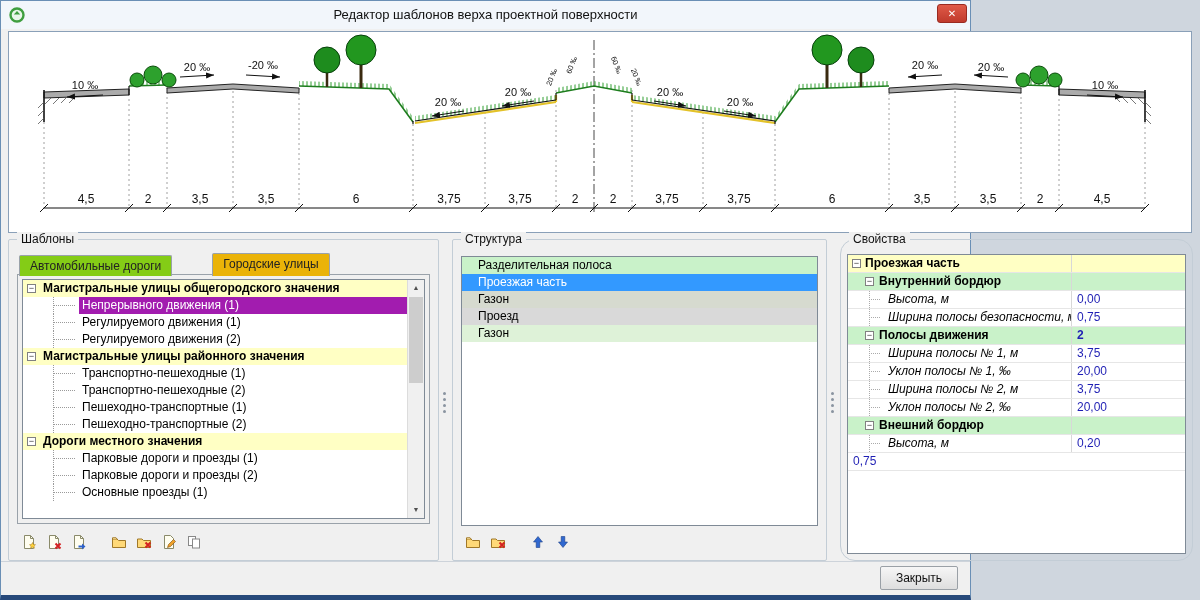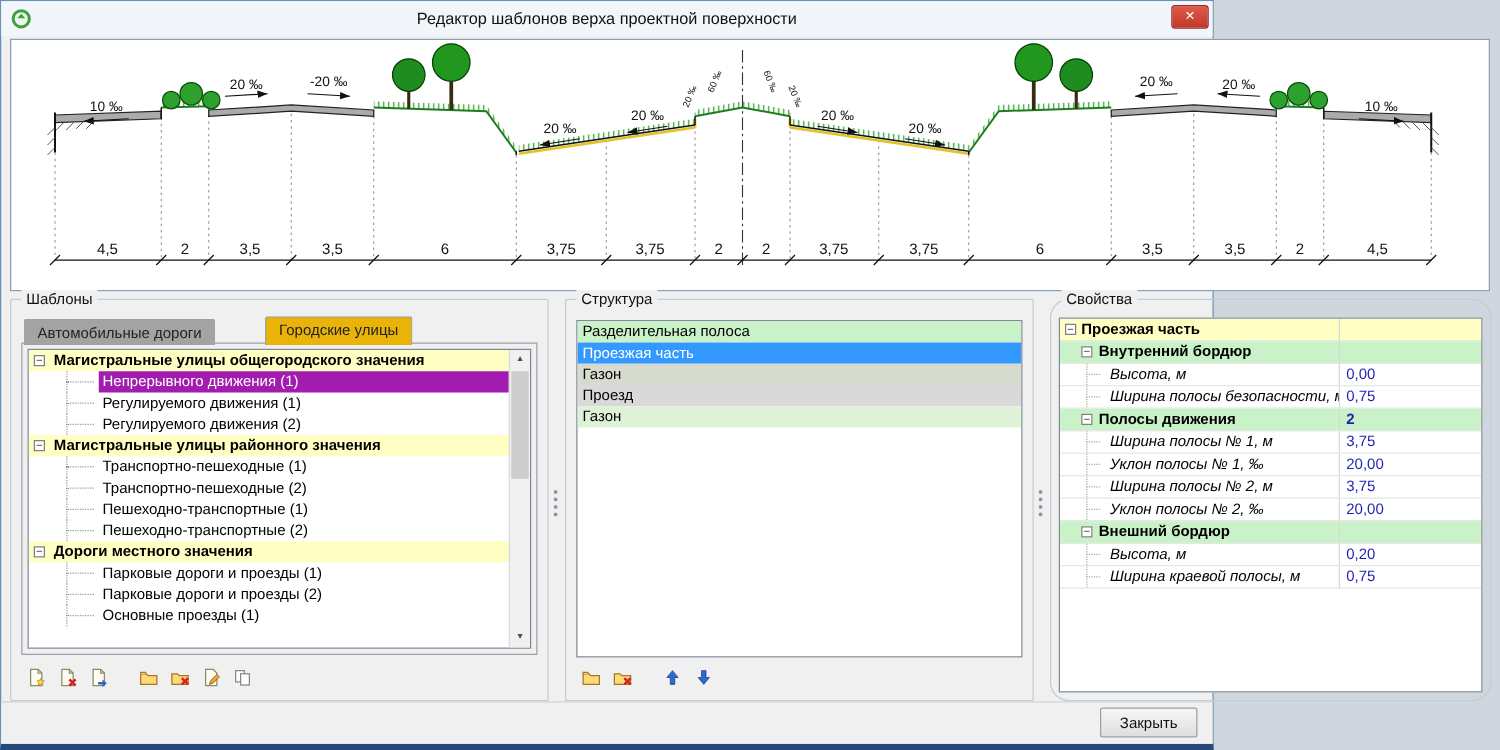--- a/index.html
+++ b/index.html
@@ -21,21 +21,21 @@
   .sl{font-size:11px;fill:#111;}
   .slr{font-size:7.5px;fill:#111;}
   
   .group{position:absolute;border:1px solid #c3cdd6;border-radius:2px;box-sizing:border-box;}
   .group-title{position:absolute;top:-8px;left:8px;background:#f0f0f0;padding:0 4px;font-size:12px;color:#111;}
   .templates-g{left:7px;top:238px;width:431px;height:322px;}
   .structure-g{left:451px;top:238px;width:375px;height:322px;}
   .props-g{left:839px;top:238px;width:353px;height:322px;border-radius:15px;}
   
   .tabs{position:absolute;top:13px;left:10px;display:flex;align-items:flex-end;z-index:2;}
-  .tab{height:20px;line-height:20px;padding:0 10px;font-size:12px;background:#a3a3a3;
+  .tab{height:20px;line-height:20px;padding:0 10px;font-size:12px;background:#84cc16;
     border:1px solid #9aa2aa;border-bottom:none;border-radius:2px 2px 0 0;margin-right:2px;color:#222;cursor:pointer;}
   .tab.active{background:#eab308;height:22px;margin-left:38px;}
   .tabpanel{position:absolute;left:8px;right:8px;top:34px;height:250px;background:#f0f0f0;
     border:1px solid #9aa2aa;box-sizing:border-box;}
   .treelist{position:absolute;left:4px;top:4px;right:4px;bottom:4px;background:#fff;
     border:1px solid #7f8a96;overflow:hidden;}
   .t-row{height:17px;line-height:17px;font-size:12px;position:relative;white-space:nowrap;margin-right:16px;}
   .t-group{background:#ffffc4;font-weight:bold;}
   .exp{position:absolute;left:4px;top:4px;width:9px;height:9px;box-sizing:border-box;background:#fff;
     border:1px solid #808080;font-size:9px;line-height:6px;text-align:center;font-weight:normal;color:#333;}
@@ -51,21 +51,21 @@
   .sb-btn.up{top:0;}
   .sb-btn.down{bottom:0;}
   .sb-thumb{position:absolute;left:1px;top:17px;width:14px;height:86px;background:#cdcdcd;cursor:pointer;}
   
   .toolbar{position:absolute;left:10px;bottom:8px;display:flex;gap:5px;align-items:center;height:20px;}
   .tbtn{width:20px;height:20px;display:flex;align-items:center;justify-content:center;cursor:pointer;}
   .tspacer{width:10px;height:1px;}
   
   .slist{position:absolute;left:8px;top:16px;right:8px;height:268px;background:#fff;
     border:1px solid #7f8a96;overflow:hidden;}
-  .s-row{height:17px;line-height:17px;font-size:12px;padding-left:4px;white-space:nowrap;}
+  .s-row{height:17px;line-height:17px;font-size:12px;padding-left:16px;white-space:nowrap;}
   .s0{background:#c9f2c9;}
   .s1{background:#3399ff;color:#fff;}
   .s2{background:#d6dacf;}
   .s3{background:#d9d9d9;}
   .s4{background:#def2d8;}
   .s5{background:#f7f7f2;}
   
   .pgrid{position:absolute;left:6px;top:14px;right:6px;bottom:6px;background:#fff;
     border:1px solid #7f8a96;overflow:hidden;font-size:12px;}
   .p-row{height:17px;line-height:16px;display:flex;border-bottom:1px solid #e6e6e6;}
@@ -453,21 +453,20 @@
       </div>
       <div class="p-row p-cat">
         <div class="p-label"><span class="exp">−</span><span>Внешний бордюр</span></div>
         <div class="p-value"></div>
       </div>
       <div class="p-row p-prop">
         <div class="p-label"><span>Высота, м</span></div>
         <div class="p-value">0,20</div>
       </div>
       <div class="p-row p-prop">
-        <div class="p-label"><span>Ширина краевой полосы, м</span></div>
         <div class="p-value">0,75</div>
       </div>
     </div>
   </div>
 
   <div class="footer">
     <button class="btn-close">Закрыть</button>
   </div>
 
 </div>

